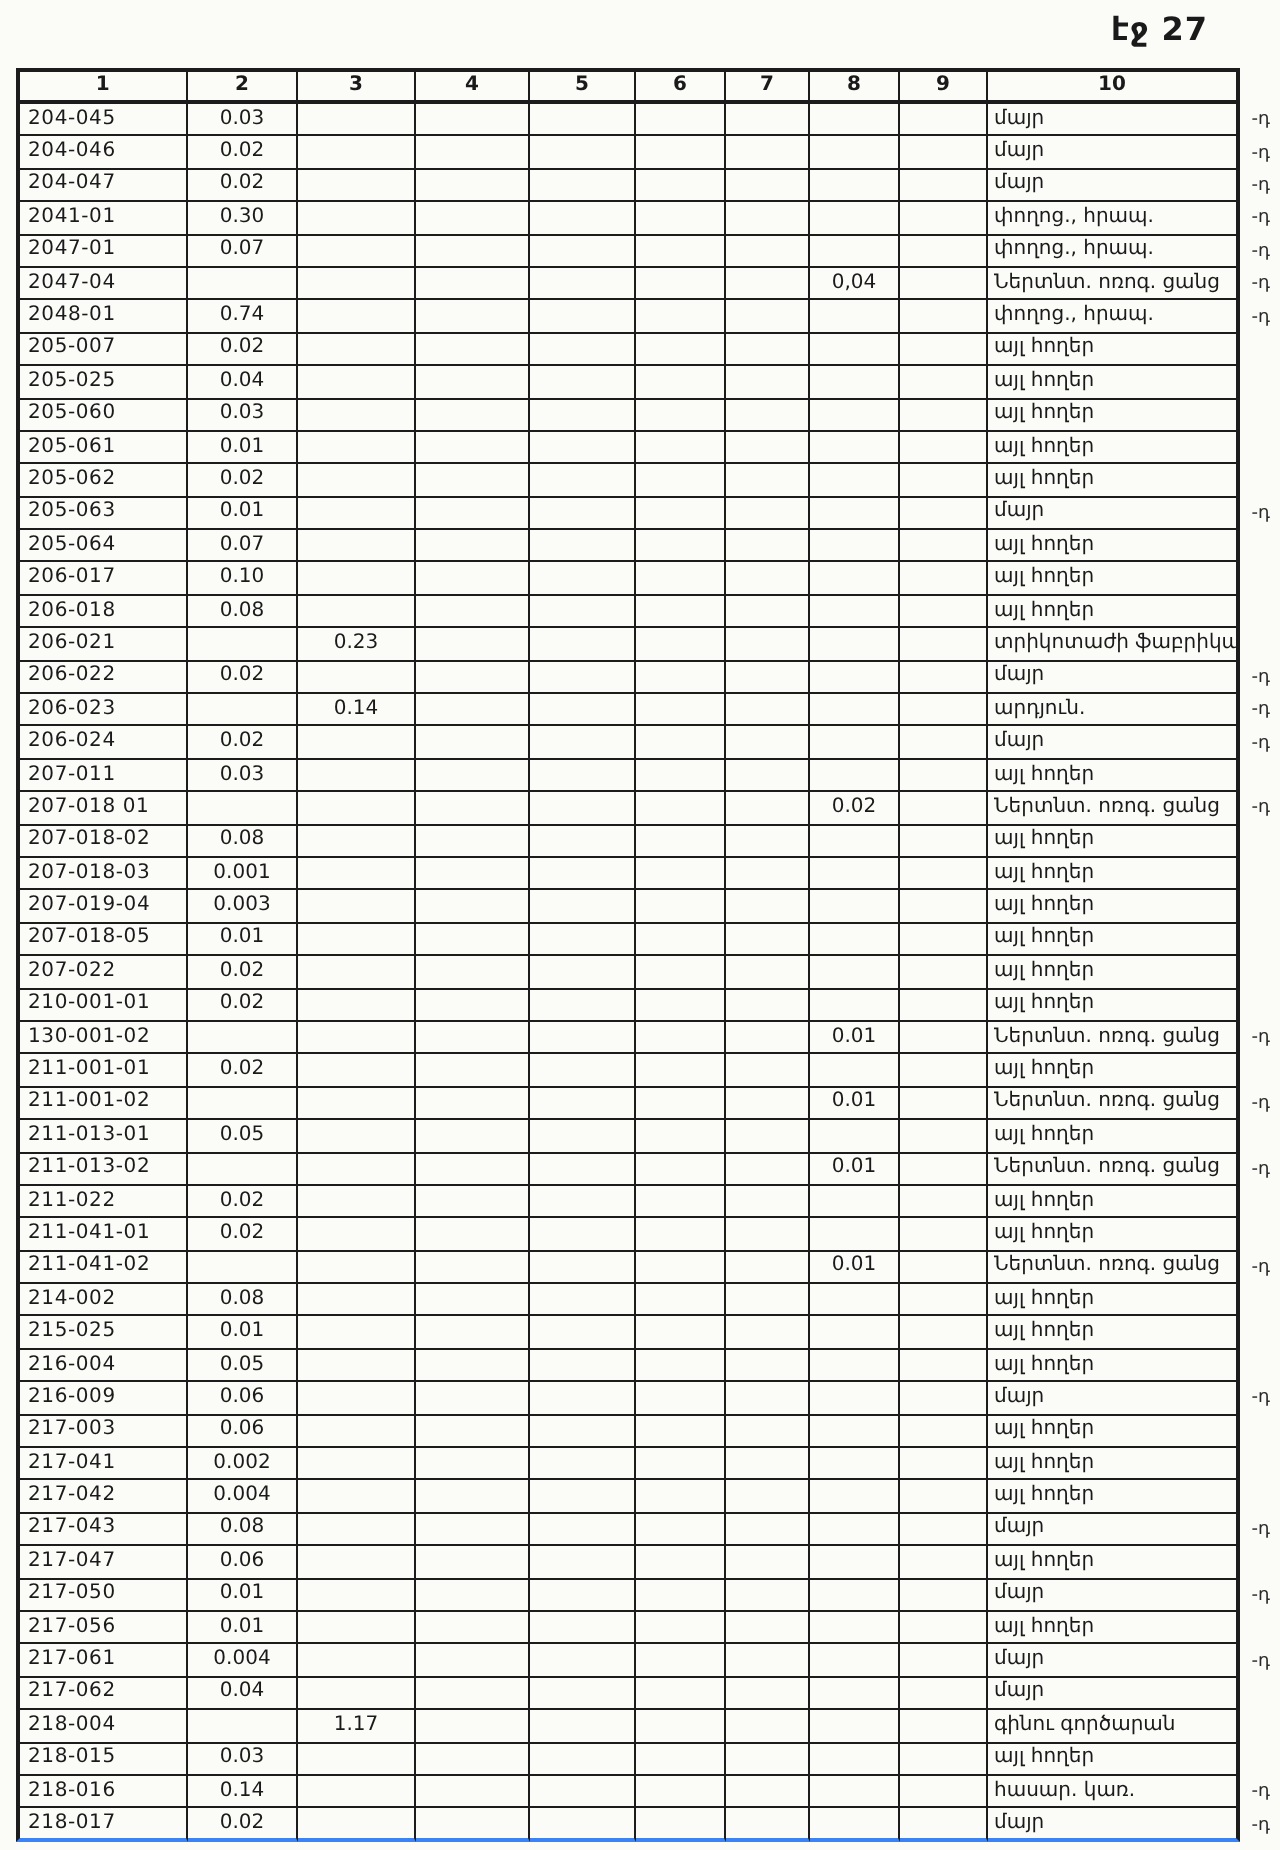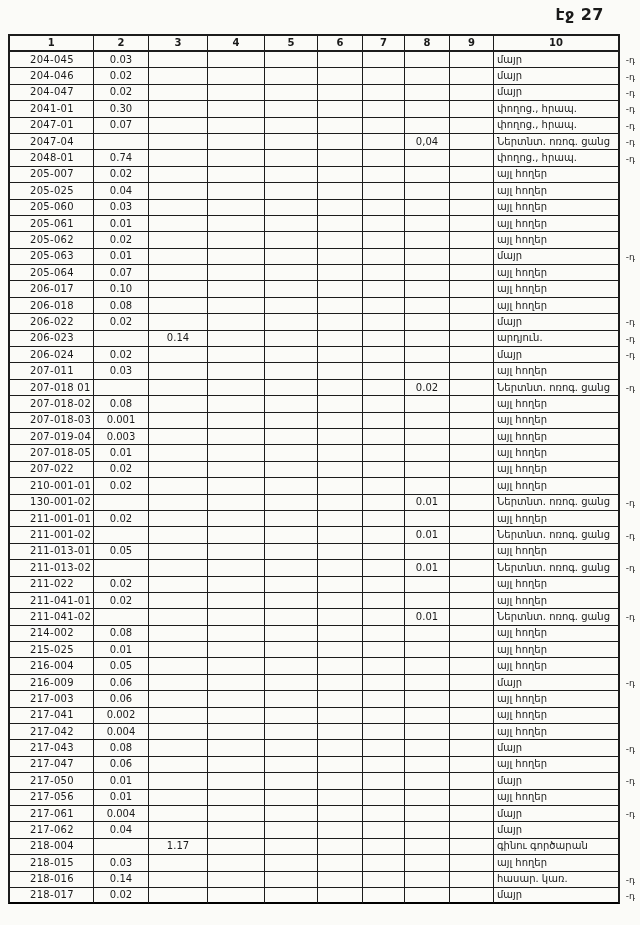--- a/index.html
+++ b/index.html
@@ -17,35 +17,35 @@
     display:grid;
     grid-template-columns:86px 55px 59px 57px 53px 45px 42px 45px 44px 126px 16px;
   }
   .cell{
     border-right:1px solid #1c1c1c;
     border-bottom:1px solid #1c1c1c;
     display:flex;align-items:center;
     font-size:10px;line-height:1;
     overflow:hidden;white-space:nowrap;
   }
-  .cell.c1{border-left:2px solid #1c1c1c;padding-left:20px;letter-spacing:.3px;}
+  .cell.c1{border-left:2px solid #1c1c1c;padding-left:4px;letter-spacing:.3px;}
   .cell.c10{border-right:2px solid #1c1c1c;padding-left:3px;}
   .cell.center{justify-content:center;padding-left:0;}
   .markcell{
     border:none;background:transparent;
     display:flex;align-items:center;justify-content:flex-end;
     font-size:9px;color:#2a2a2a;padding-right:1px;
   }
   .header-row .cell{
     border-top:2px solid #1c1c1c;
     border-bottom:2px solid #1c1c1c;
     height:14px;font-weight:bold;justify-content:center;padding-left:0;
   }
   .body-rows .row{height:16.4px;}
-  .body-rows .row:last-child .cell{border-bottom:2px solid #000000;}
+  .body-rows .row:last-child .cell{border-bottom:2px solid #3b82f6;}
 </style>
 </head>
 <body>
 
 <div class="page">
 
   <div class="corner-label">էջ 27</div>
 
   <div class="table-wrap">
 
@@ -266,20 +266,33 @@
     <div class="cell"></div>
     <div class="cell"></div>
     <div class="cell"></div>
     <div class="cell"></div>
     <div class="cell center"></div>
     <div class="cell"></div>
     <div class="cell c10">այլ հողեր</div>
     <div class="markcell"></div>
   </div>
         <div class="row">
+    <div class="cell c1">206-021</div>
+    <div class="cell center"></div>
+    <div class="cell center">0.23</div>
+    <div class="cell"></div>
+    <div class="cell"></div>
+    <div class="cell"></div>
+    <div class="cell"></div>
+    <div class="cell center"></div>
+    <div class="cell"></div>
+    <div class="cell c10">տրիկոտաժի ֆաբրիկա</div>
+    <div class="markcell"></div>
+  </div>
+        <div class="row">
     <div class="cell c1">206-022</div>
     <div class="cell center">0.02</div>
     <div class="cell center"></div>
     <div class="cell"></div>
     <div class="cell"></div>
     <div class="cell"></div>
     <div class="cell"></div>
     <div class="cell center"></div>
     <div class="cell"></div>
     <div class="cell c10">մայր</div>

